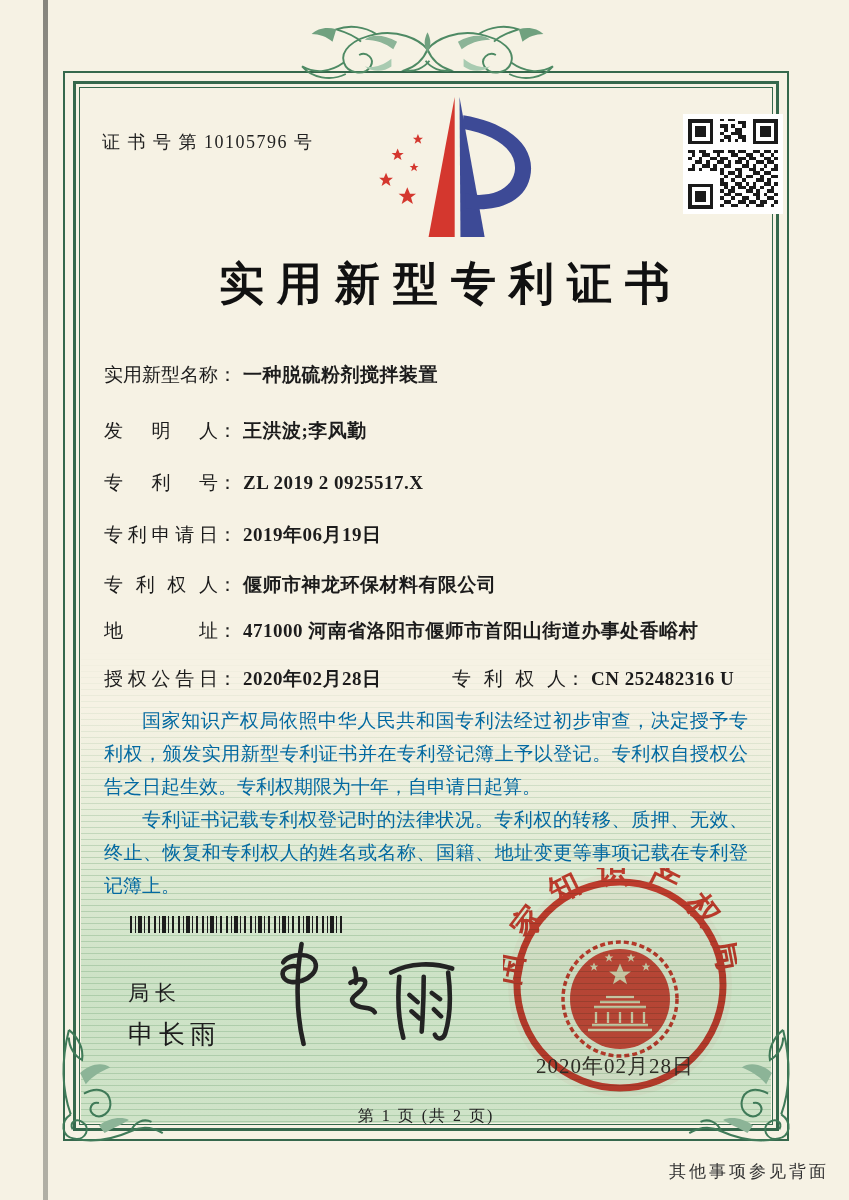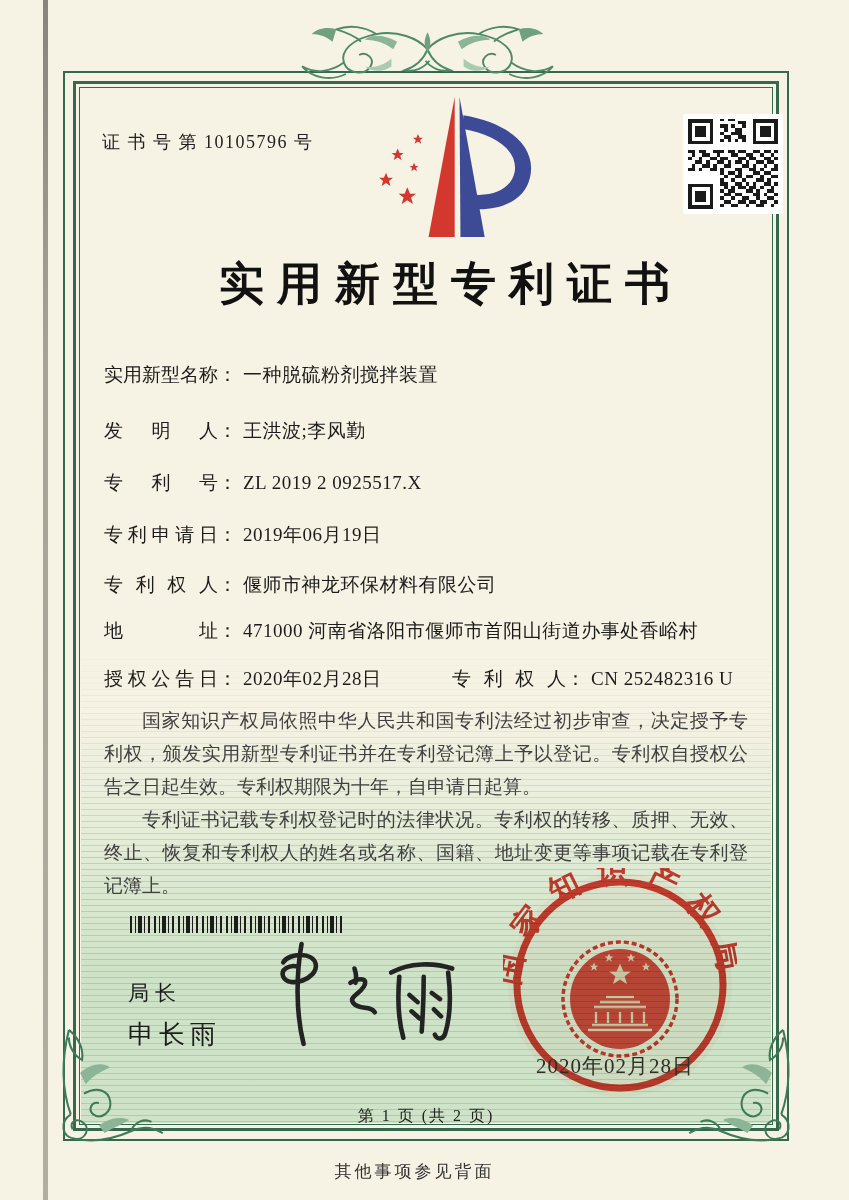--- a/index.html
+++ b/index.html
@@ -43,40 +43,40 @@
   .logo{position:absolute;left:362px;top:94px;width:195px;height:145px;}
   .qr{position:absolute;left:683px;top:114px;width:100px;height:100px;background:#fff;padding:5px;box-sizing:border-box;}
   .doc-title{
     position:absolute;left:0;top:254px;width:849px;text-align:center;
     font-size:45px;font-weight:700;letter-spacing:13px;text-indent:13px;color:#111;margin:0;padding-left:20px;
   }
   
   .frow{position:absolute;left:104px;font-size:19px;white-space:nowrap;color:#1c1c1c;}
   .flabel{display:inline-block;width:114px;text-align:justify;text-align-last:justify;vertical-align:top;}
   .fcolon{display:inline-block;}
-  .fvalue{margin-left:6px;letter-spacing:.5px;}
+  .fvalue{margin-left:6px;letter-spacing:.5px;font-weight:bold;}
   .g2{position:absolute;left:348px;top:0;white-space:nowrap;}
   
-  .body-text{position:absolute;left:104px;top:704px;width:644px;font-size:19px;line-height:33px;text-align:justify;color:#404040;}
+  .body-text{position:absolute;left:104px;top:704px;width:644px;font-size:19px;line-height:33px;text-align:justify;color:#0369a1;}
   .body-text p{margin:0;text-indent:2em;}
   
   .barcode{
     position:absolute;left:130px;top:916px;width:215px;height:17px;
     background:repeating-linear-gradient(90deg,
       #1c1c1c 0 2px,transparent 2px 5px,#1c1c1c 5px 6px,transparent 6px 8px,
       #1c1c1c 8px 12px,transparent 12px 14px,#1c1c1c 14px 15px,transparent 15px 18px,
       #1c1c1c 18px 20px,transparent 20px 24px);
   }
   .officer-title{position:absolute;left:128px;top:979px;font-size:21px;letter-spacing:6px;color:#1d1d1d;}
   .officer-name{position:absolute;left:128px;top:1017px;font-size:26px;letter-spacing:5px;color:#1d1d1d;}
   .signature{position:absolute;left:248px;top:938px;width:215px;height:112px;}
   .seal{position:absolute;left:503px;top:868px;width:234px;height:234px;mix-blend-mode:multiply;opacity:.95;}
   .seal-date{position:absolute;left:512px;top:1052px;width:206px;text-align:center;font-size:21px;letter-spacing:1px;color:#2e2e26;}
   .page-no{position:absolute;left:63px;top:1106px;width:726px;text-align:center;font-size:16px;letter-spacing:2px;color:#222;}
-  .back-note{position:absolute;left:0;top:1160px;width:829px;text-align:center;font-size:17px;letter-spacing:3px;color:#333;}
+  .back-note{position:absolute;left:0;top:1160px;width:829px;text-align:right;font-size:17px;letter-spacing:3px;color:#333;}
   .hidden-defs{position:absolute;width:0;height:0;}
 </style>
 </head>
 <body>
 
 <svg class="hidden-defs" aria-hidden="true">
   <defs>
     <path id="st5" d="M0,-10L2.94,-3.09L9.51,-3.09L4.05,1.18L6.12,8.09L0,4L-6.12,8.09L-4.05,1.18L-9.51,-3.09L-2.94,-3.09Z"></path>
     <g id="orn-half">
       <path d="M150,34 C140,22 118,14 96,18 C70,23 58,36 62,48 C66,60 84,62 90,52 C95,44 86,36 78,40" stroke="#4e8a64" fill="none" stroke-width="2"></path>

